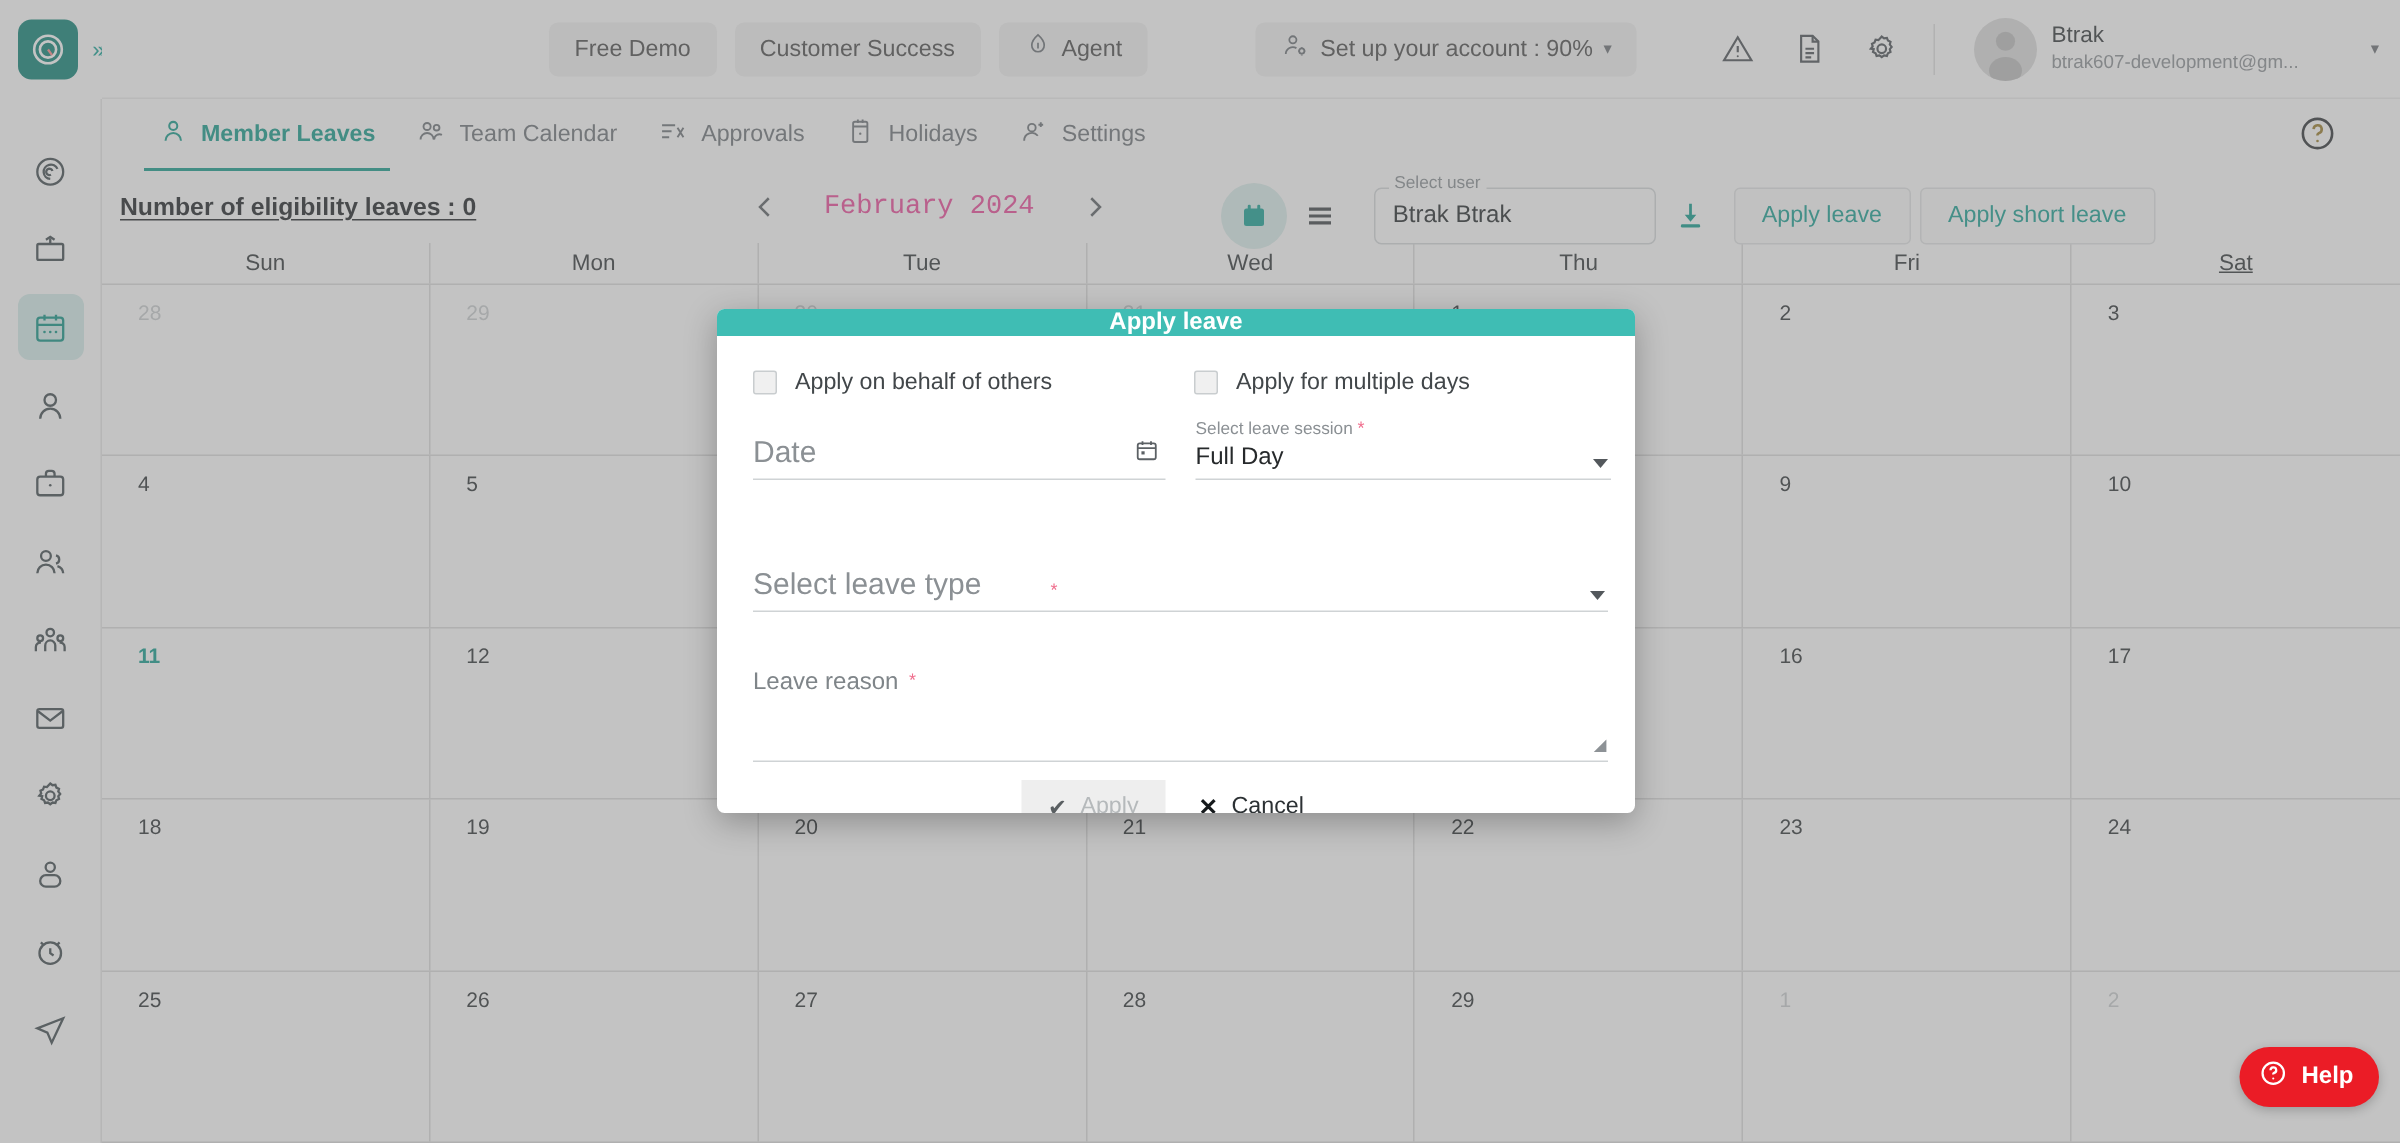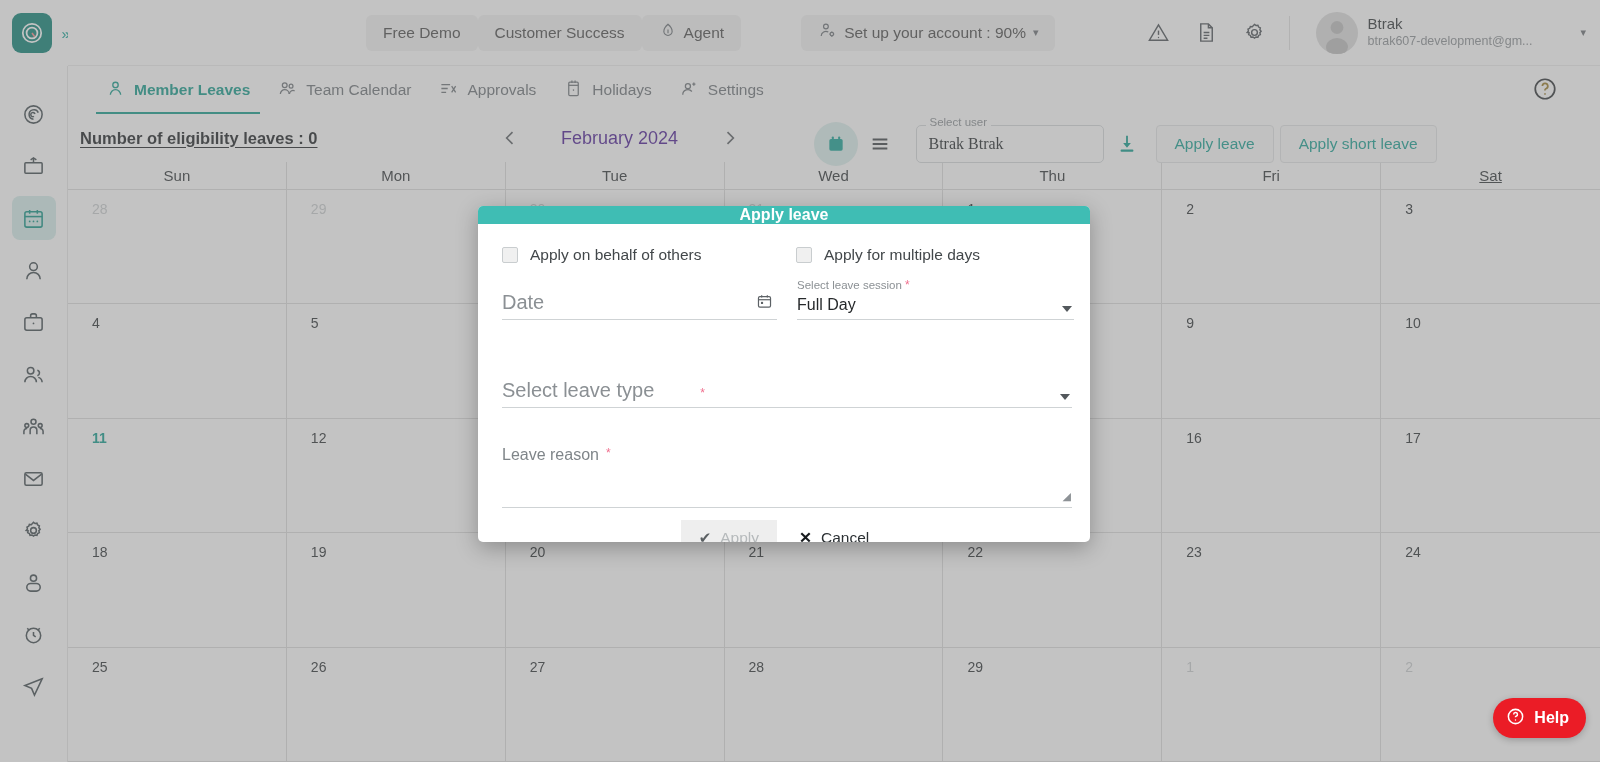--- a/index.html
+++ b/index.html
@@ -47,21 +47,21 @@
   #topbar {
     position: absolute; left: 68px; top: 0; width: 1532px; height: 66px;
     background: #ffffff; border-bottom: 1px solid #ececec;
     display: flex; align-items: center; z-index: 10;
   }
   .pill-btn {
     height: 36px; padding: 0 17px; border-radius: 6px; background: #f2f2f2;
     display: flex; align-items: center; gap: 7px; cursor: pointer;
     font-size: 15.5px; color: #4a4a4a; white-space: nowrap;
   }
-  #header-center { display: flex; align-items: flex-end; margin-left: 298px; }
+  #header-center { display: flex; align-items: flex-end; gap: 12px; margin-left: 298px; }
   #header-right { margin-left: auto; display: flex; align-items: center; gap: 0px; padding-right: 14px;}
   .hdr-icon { width: 48px; height: 48px; display: flex; align-items: center; justify-content: center; cursor: pointer; color: #4a5055;}
   .hdr-icon svg { width: 23px; height: 23px; }
   #divider-v { width: 1px; height: 34px; background: #e0e0e0; margin: 0 10px; }
   #user-block { display: flex; align-items: center; gap: 10px; padding-left: 16px; cursor: pointer;}
   #avatar {
     width: 42px; height: 42px; border-radius: 50%; background: #dcdcdc;
     display: flex; align-items: flex-end; justify-content: center; overflow: hidden;
   }
   #user-text { display: flex; flex-direction: column; line-height: 1.25; }
@@ -94,36 +94,36 @@
     position: absolute; left: 68px; top: 114px; width: 1532px; height: 48px;
     display: flex; align-items: center; background: #fff; z-index: 10;
   }
   #elig-label {
     margin-left: 12px; font-size: 16.5px; font-weight: 700; color: #1d2124;
     text-decoration: underline; text-underline-offset: 3px; cursor: pointer;
   }
   #month-nav { display: flex; align-items: center; gap: 26px; margin-left: 182px; }
   .nav-arrow { color:#5b6065; cursor: pointer; display:flex; }
   .nav-arrow svg { width: 20px; height: 20px; }
-  #month-label { font-size: 18px; color: #4c1d95; min-width: 148px; text-align:center; }
+  #month-label { font-size: 18px; color: #ec4899; min-width: 148px; text-align:center;font-family:Liberation Mono, monospace; }
   #tool-right { display: flex; align-items: center; margin-left: 74px; gap: 0; margin-top: 12px; }
   #cal-view-btn {
     width: 44px; height: 44px; border-radius: 50%; background: #dbeeec;
     display:flex; align-items:center; justify-content:center; color:#15a294; cursor:pointer;
   }
   #list-view-btn { width: 44px; height: 44px; display:flex; align-items:center; justify-content:center; color:#3d4347; cursor:pointer;}
   #select-user-wrap { position: relative; margin-left: 14px; }
   #select-user-label {
     position: absolute; top: -9px; left: 10px; background:#fff; padding:0 4px;
     font-size: 11.5px; color: #8a9094;
   }
   #select-user-input {
     width: 188px; height: 38px; border: 1px solid #d5d9db; border-radius: 5px;
     padding: 0 12px; font-size: 16px; color: #22272a;
-    font-family: Liberation Serif, serif; background:#fff;
+    font-family: Liberation Sans, sans-serif; background:#fff;
   }
   #download-btn { width: 46px; height: 44px; display:flex; align-items:center; justify-content:center; color:#0e9b8c; cursor:pointer;}
   .action-btn {
     height: 38px; padding: 0 18px; margin-left: 6px; border-radius: 4px;
     border: 1px solid #e2e4e5; background: #fbfbfb; color: #17a092;
     font-size: 15.5px; cursor: pointer; display:flex; align-items:center;
     font-family: "Liberation Sans", sans-serif;
   }
 
   

